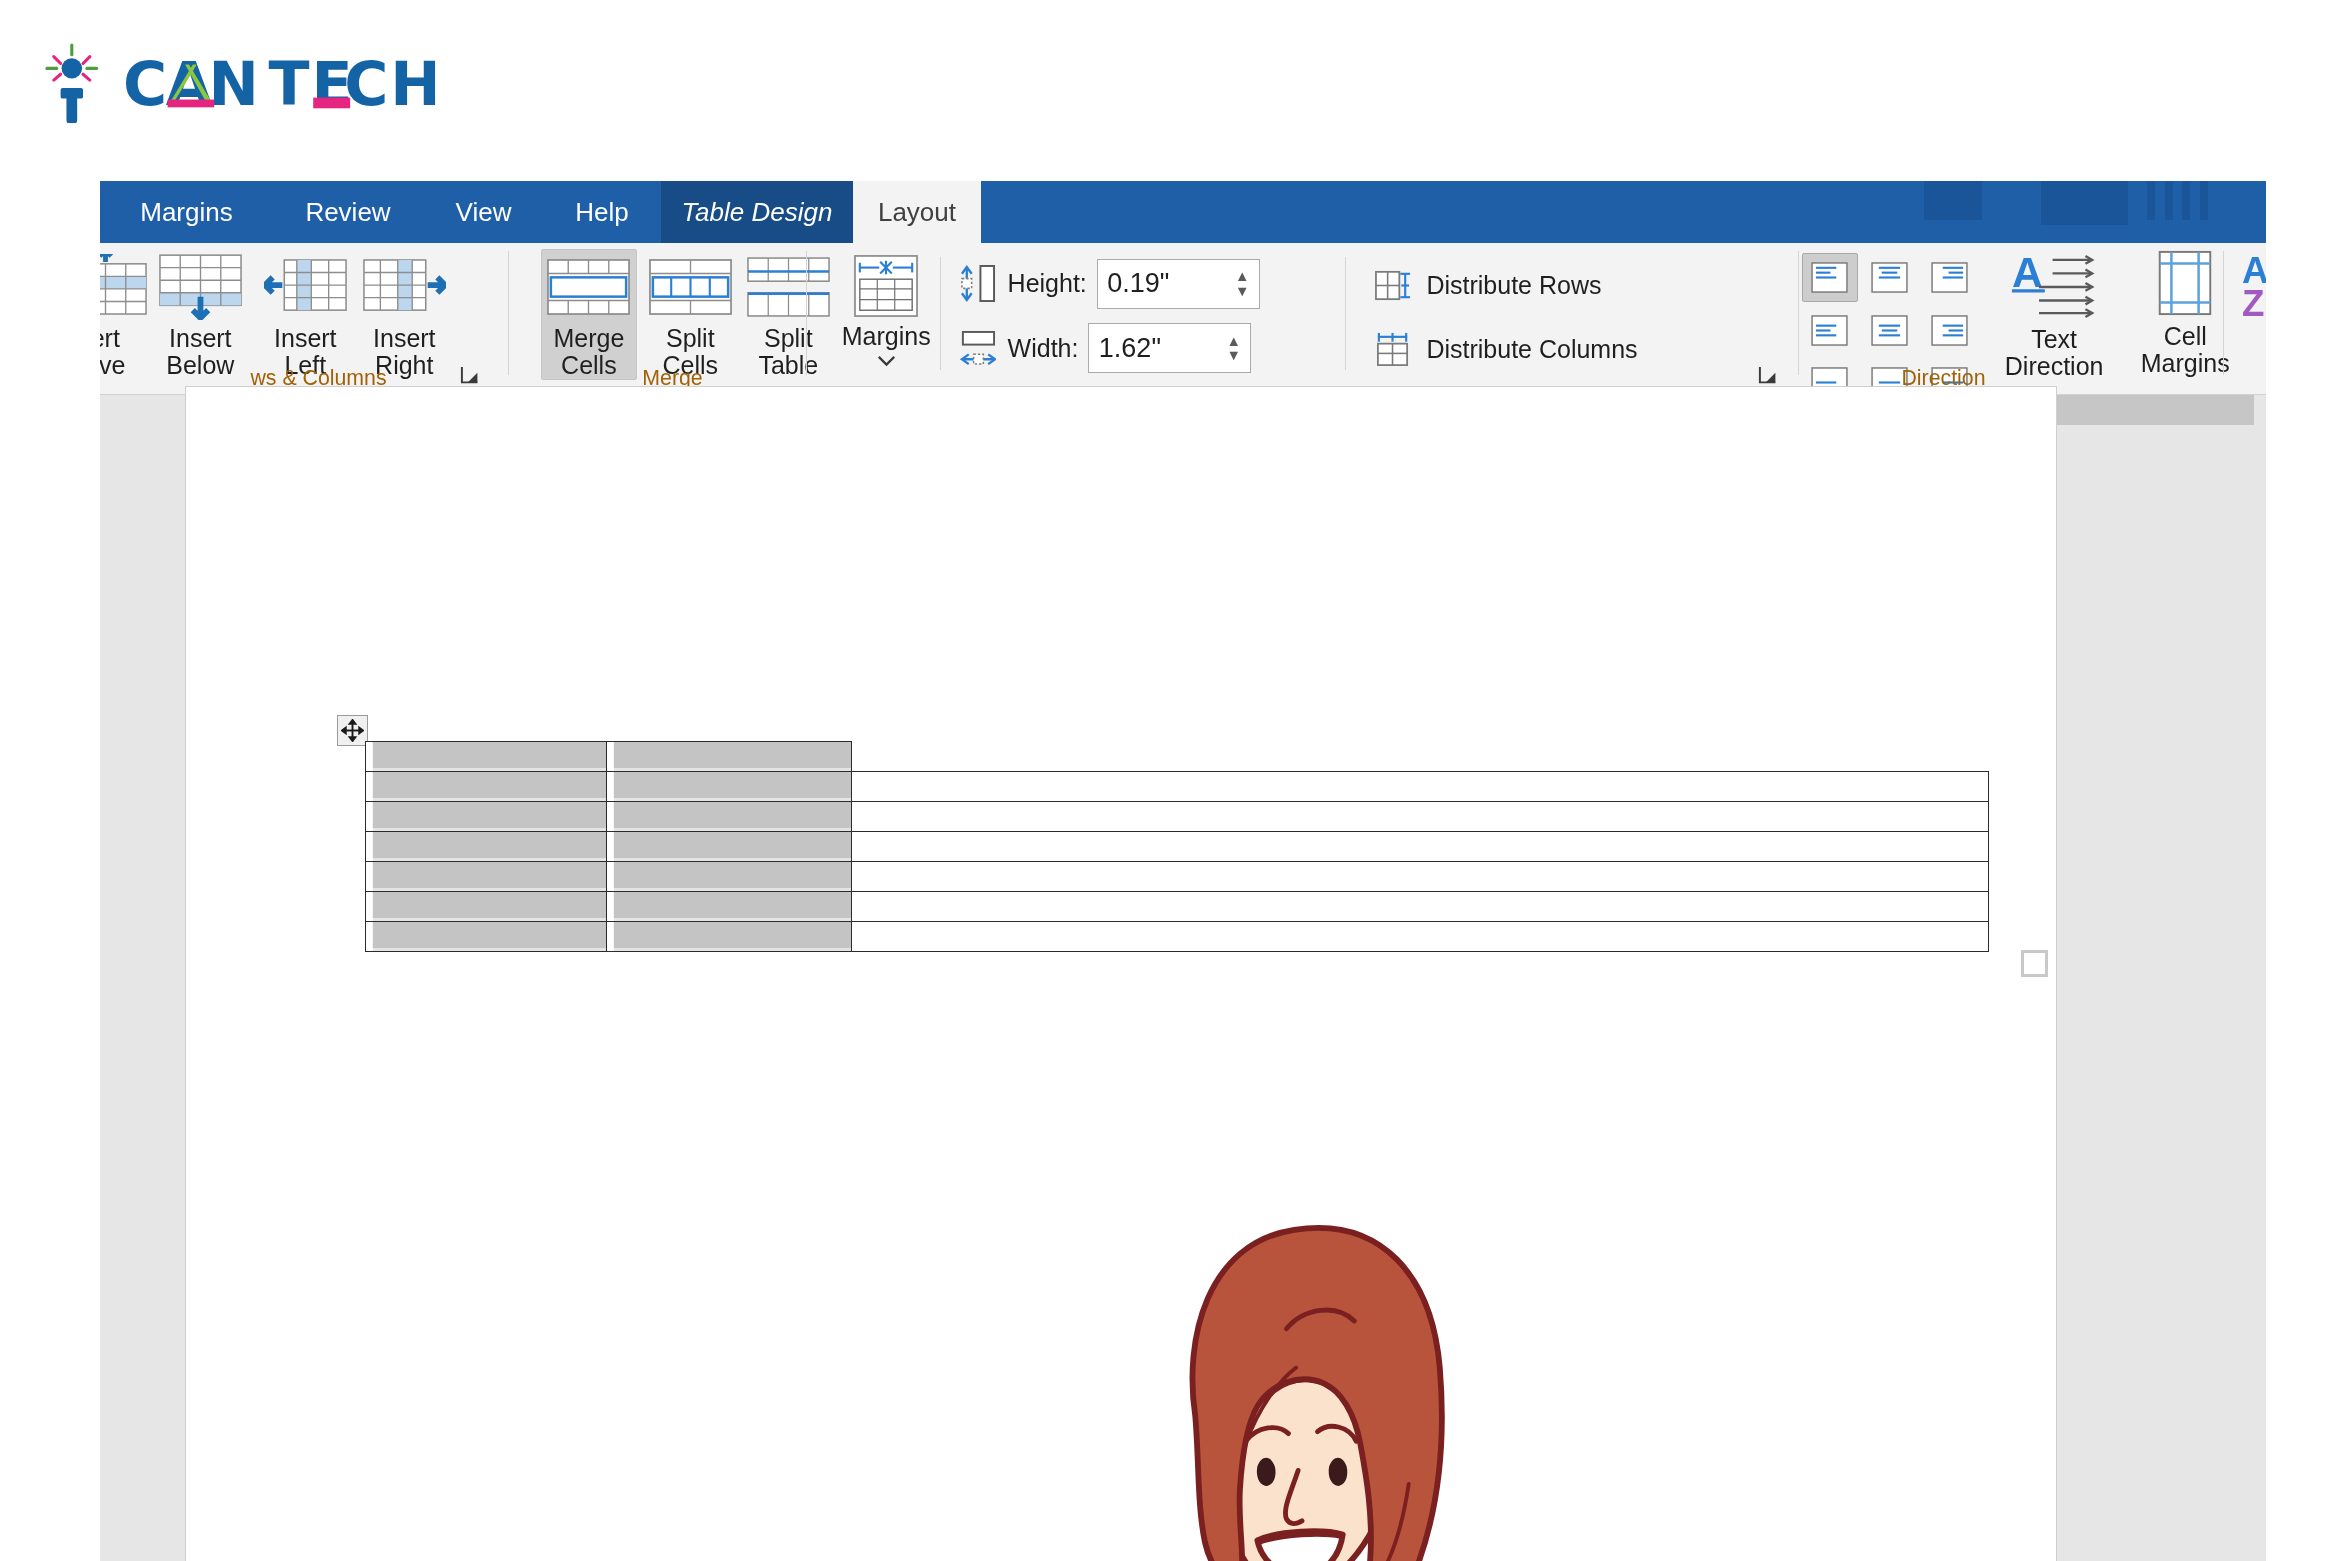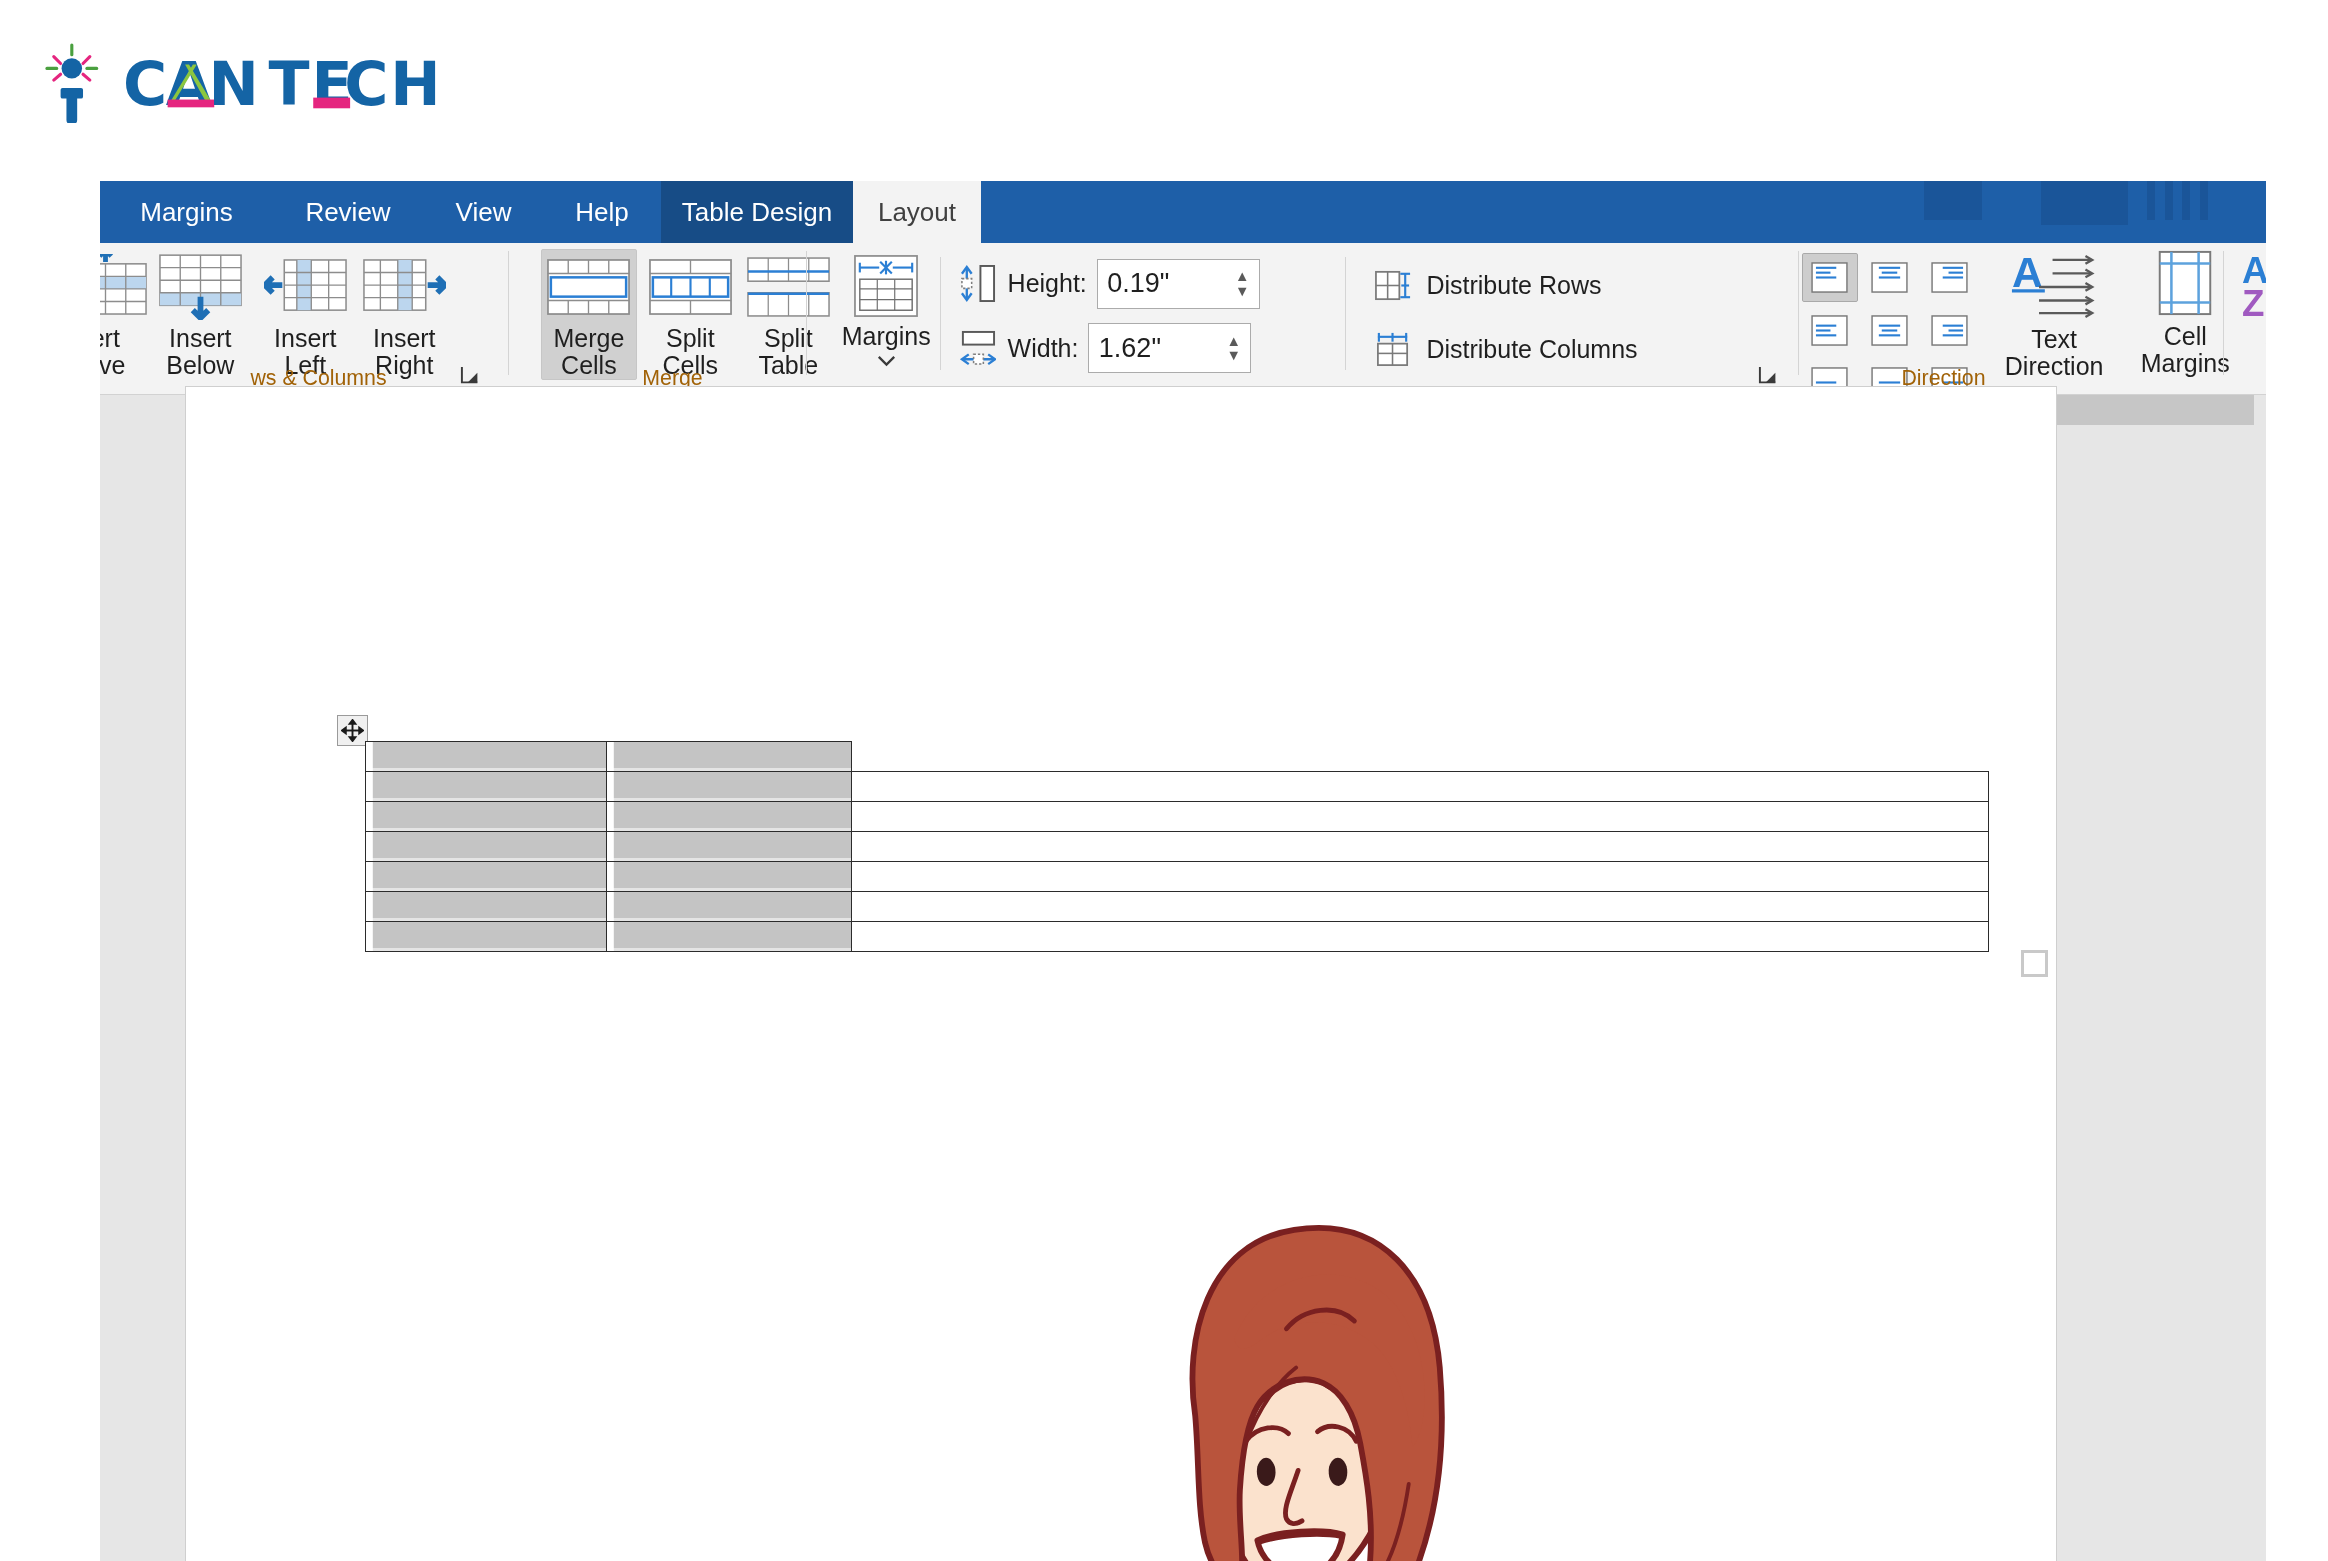--- a/index.html
+++ b/index.html
@@ -207,21 +207,21 @@
     <div class="tabdeco" style="left:2065px;top:0;width:7.8px;height:39px;"></div>
     <div class="tabdeco" style="left:2082px;top:0;width:7.8px;height:39px;"></div>
     <div class="tabdeco" style="left:2100px;top:0;width:7.8px;height:39px;"></div>
 
     <div class="tab" style="left:-7.8px;width:19.4px;"></div>
 
     <div class="tab" style="left:0px;width:173px;">Margins</div>
     <div class="tab" style="left:173px;width:150px;">Review</div>
     <div class="tab" style="left:323px;width:121px;">View</div>
     <div class="tab" style="left:444px;width:116px;">Help</div>
-    <div class="tab dark" style="left:561px;width:192px;">Table Design</div>
+    <div class="tab dark" style="left:561px;width:192px;font-style:italic;">Table Design</div>
     <div class="tab active" style="left:753px;width:128px;">Layout</div>
 
   </div>
 
   <div id="ribbon">
 
     <div class="group" style="left:0px;width:437px;">
 
       <div class="btn" style="left:-43px;">
         <svg class="ico" width="83" height="66" viewBox="0 0 86 68">

